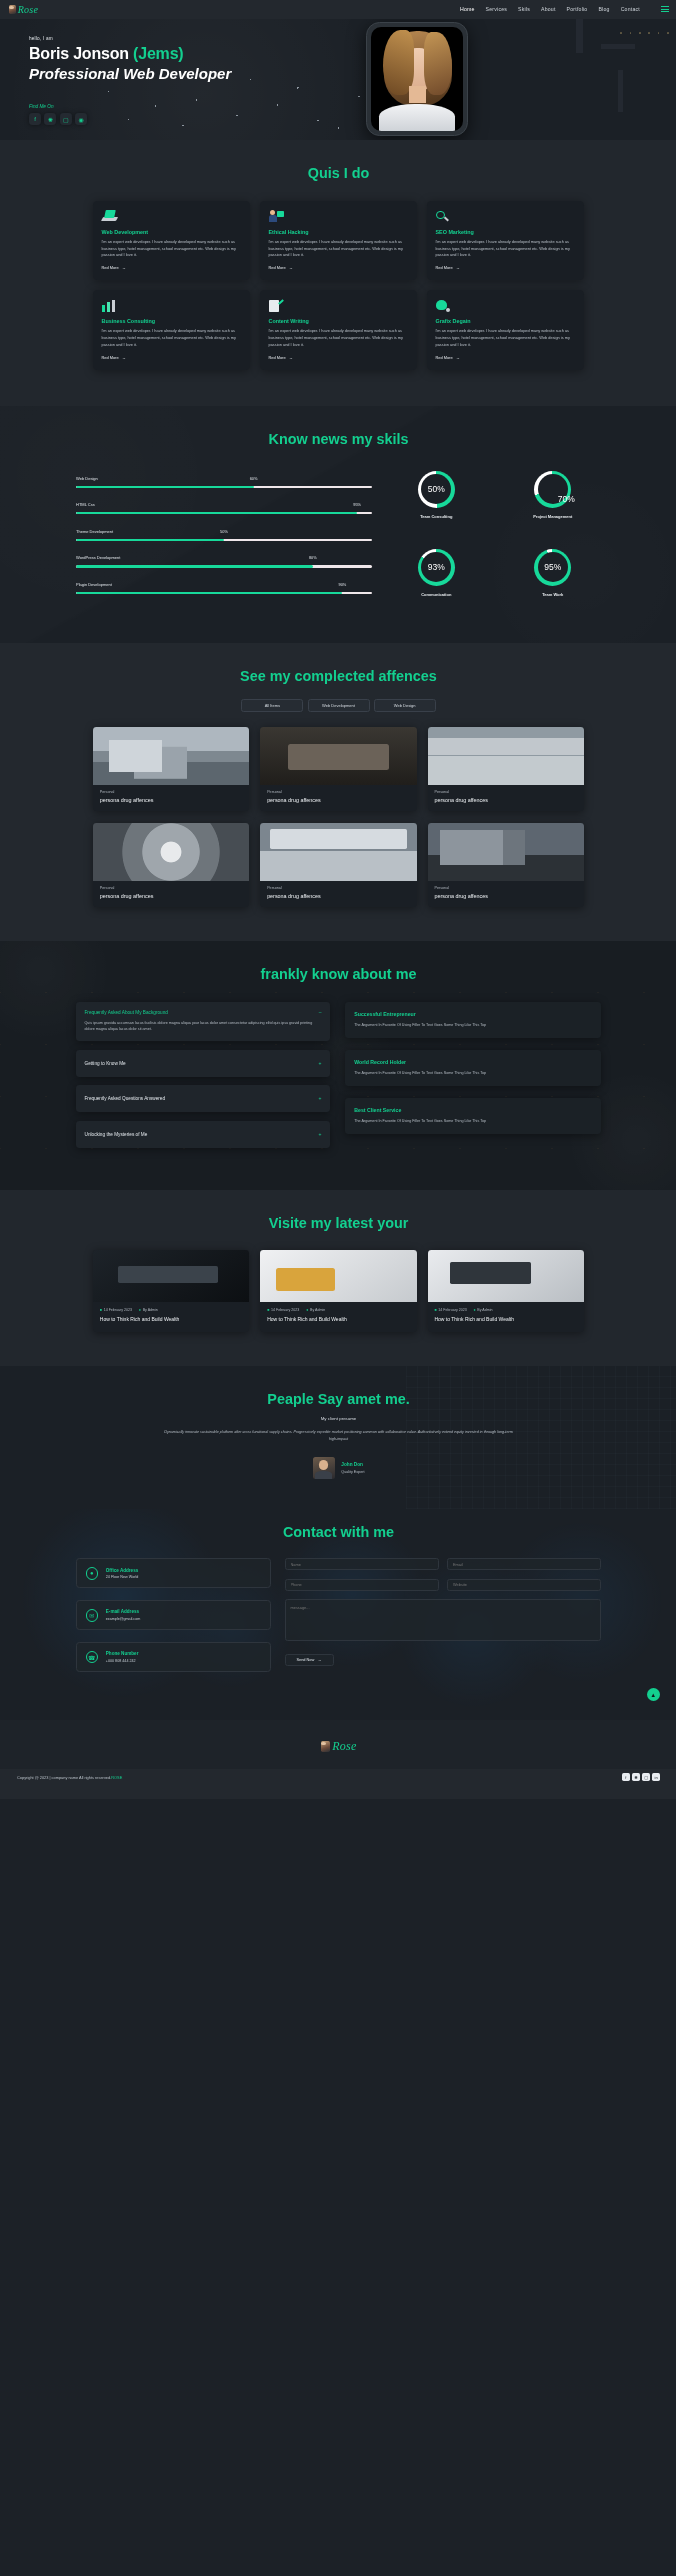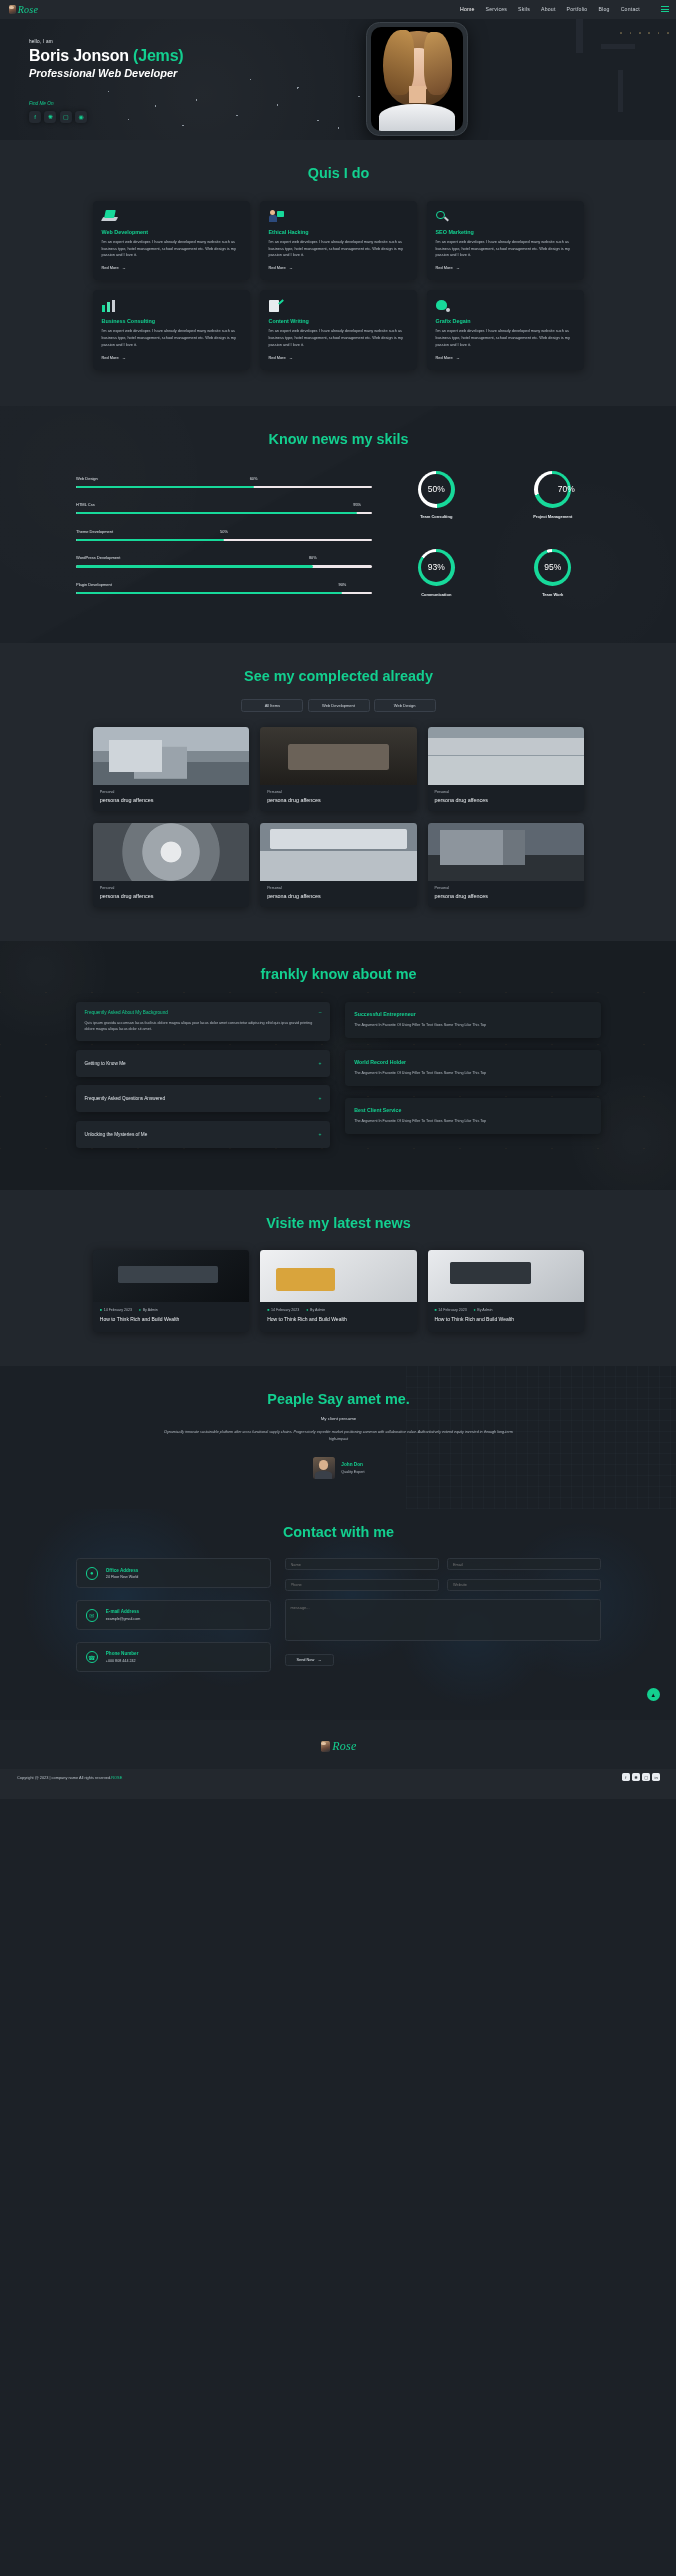--- a/index.html
+++ b/index.html
@@ -58,21 +58,21 @@
   }
   .hero-deco { position:absolute; right:0; top:0; width:203px; height:100%; opacity:.55;}
   .hero-deco .bar{position:absolute;background:#2c323a;}
   .hero-dots{position:absolute;right:8.5px;top:13.5px;display:flex;gap:7.6px;}
   .hero-dots i{width:1.7px;height:1.7px;border-radius:50%;background:#9d8a5c;display:block;}
   .hero-inner { position:relative; z-index:3; width:677px; padding:0 29px; display:flex; align-items:center;}
   .hero-left { width:313px; padding-top:3.4px;}
   .hello { font-size:4.7px; color:#e4e8ec; margin-bottom:4.2px; letter-spacing:0.2px;}
   .hero-name { font-size:16px; font-weight:bold; color:#fff; letter-spacing:-0.2px; line-height:1.05;}
   .hero-name span { color:#13cf8f; }
-  .hero-role { font-size:11px; font-style:italic; font-weight:bold; color:#fff; margin-top:2.5px;}
+  .hero-role { font-size:15px; font-style:italic; font-weight:bold; color:#fff; margin-top:2.5px;}
   .findme { font-size:4.7px; color:#13cf8f; font-style:italic; margin-top:22px; }
   .socials { display:flex; gap:3.4px; margin-top:4.2px;}
   .soc {
     width:12px;height:12px;border-radius:3.4px;background:#242a31;
     display:flex;align-items:center;justify-content:center;color:#13cf8f;font-size:6px;
     box-shadow:0 0 5px rgba(0,0,0,.45);
   }
   .phone-wrap{ position:relative; margin-left:24px; }
   .phone {
     width:102px;height:114px;border-radius:13.5px;background:#2a3036;
@@ -496,21 +496,21 @@
           <div class="circ-item">
             <div class="circ" style="background:conic-gradient(#17d99a 0deg 180deg, #ffffff 180deg 360deg);">
               <div style="width:30px;height:30px;border-radius:50%;background:#1b2026;display:flex;align-items:center;justify-content:center;">
                 <span>50%</span>
               </div>
             </div>
             <div class="circ-cap">Team Consulting</div>
           </div>
           <div class="circ-item">
             <div class="circ" style="background:conic-gradient(#17d99a 0deg 252deg, #ffffff 252deg 360deg);">
-              <div style="width:30px;height:30px;border-radius:50%;background:#1b2026;display:flex;align-items:center;justify-content:center;padding-left:27px;">
+              <div style="width:30px;height:30px;border-radius:50%;background:#1b2026;display:flex;align-items:flex-end;justify-content:center;padding-left:27px;">
                 <span>70%</span>
               </div>
             </div>
             <div class="circ-cap">Project Management</div>
           </div>
           <div class="circ-item">
             <div class="circ" style="background:conic-gradient(#17d99a 0deg 306deg, #ffffff 306deg 360deg);">
               <div style="width:30px;height:30px;border-radius:50%;background:#1b2026;display:flex;align-items:center;justify-content:center;">
                 <span>93%</span>
               </div>
@@ -525,21 +525,21 @@
             </div>
             <div class="circ-cap">Team Work</div>
           </div>
         </div>
     </div>
   </div>
 
   <div class="projects">
     <div class="sec-title">
       <span>See my complected</span>
-      <span>already</span>
+      <span>affences</span>
     </div>
     <div class="tabs">
       <div class="tab">All Items</div>
       <div class="tab">Web Development</div>
       <div class="tab">Web Design</div>
     </div>
     <div class="proj-grid">
       <div class="proj-card">
         <div class="proj-img im1"></div>
         <div class="proj-meta">
@@ -632,21 +632,21 @@
           <div class="feat-t">Best Client Service</div>
           <div class="feat-b">The Argument In Favorite Of Using Filler To Text Goes Some Thing Like This Top</div>
         </div>
       </div>
     </div>
   </div>
 
   <div class="news">
     <div class="sec-title">
       <span>Visite my latest</span>
-      <span>news</span>
+      <span>your</span>
     </div>
     <div class="news-grid">
       <div class="news-card">
         <div class="news-img nim1"></div>
         <div class="news-meta">
           <span><i>■</i><span>14 February 2023</span></span>
           <span><i>●</i><span>By Admin</span></span>
         </div>
         <div class="news-title">How to Think Rich and Build Wealth</div>
       </div>

